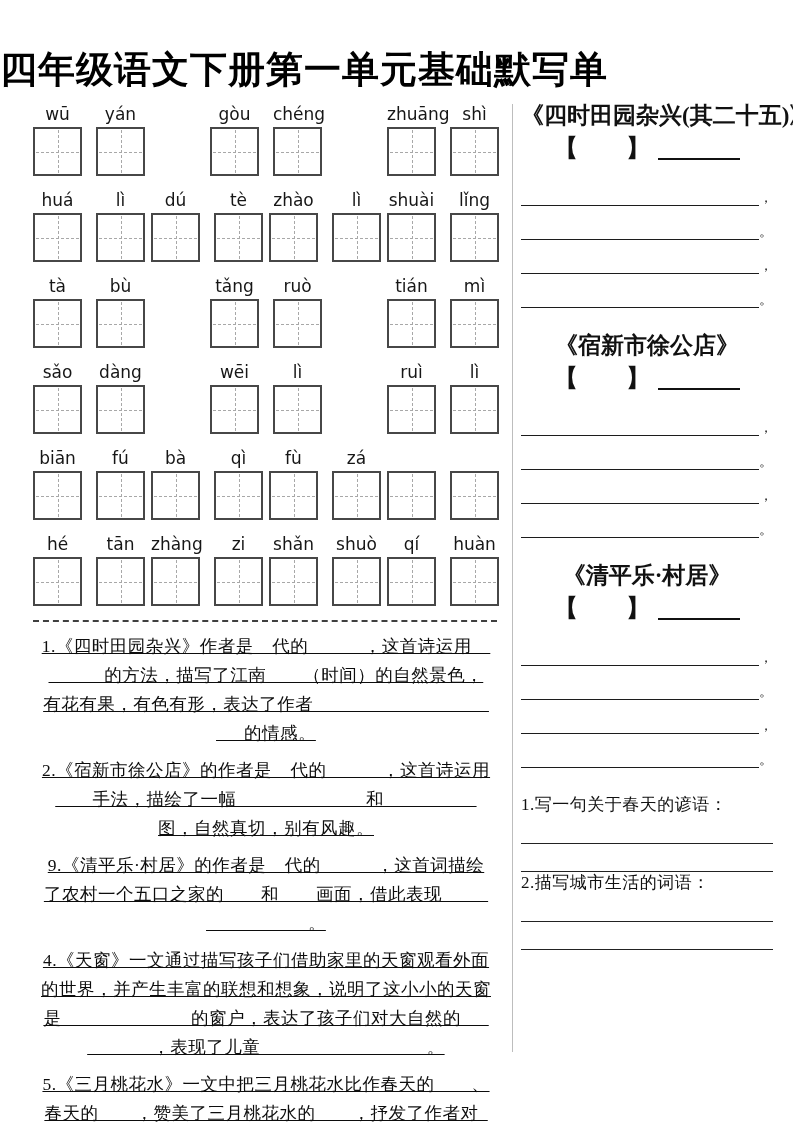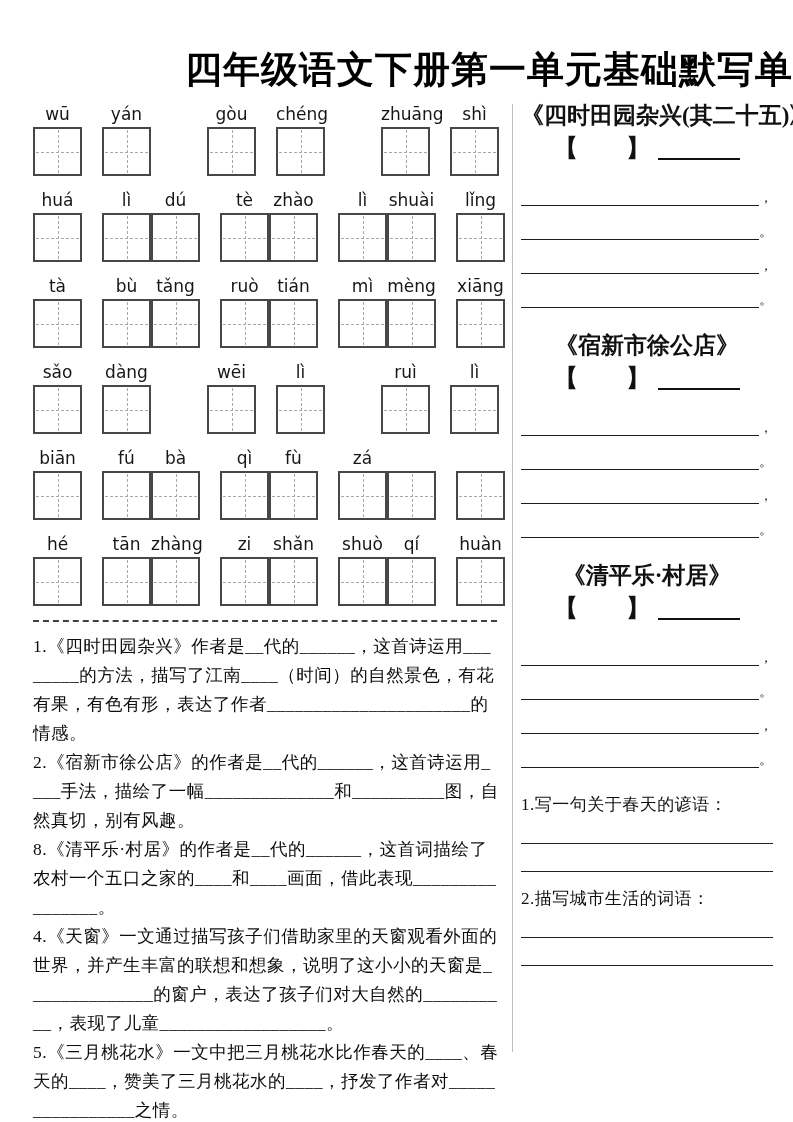--- a/index.html
+++ b/index.html
@@ -1,64 +1,64 @@
 <!DOCTYPE html>
 <html><head>
 <meta charset="utf-8">
 <style>
   html,body{margin:0;padding:0;background:#ffffff;}
   body{width:793px;height:1122px;overflow:hidden;
        font-family:"Liberation Serif", serif; color:#111;}
   .page{position:relative;width:793px;height:1122px;box-sizing:border-box;}
 
   
-  .title{margin:46px 0 10px;text-align:right;font-size:37px;line-height:48px;
+  .title{margin:46px 0 10px;text-align:left;font-size:37px;line-height:48px;
          font-weight:700;letter-spacing:1px;color:#000;}
 
   
   .columns{display:flex;align-items:stretch;padding:0 20px 0 33px;box-sizing:border-box;}
   .left-col{flex:0 0 466px;width:466px;}
   .col-divider{flex:0 0 1px;width:1px;background:#bdbdbd;margin-left:13px;height:948px;}
   .right-col{flex:1;padding-left:8px;min-width:0;}
 
   
   .py-row{display:flex;justify-content:space-between;margin-bottom:14px;}
-  .py-group{display:flex;gap:20px;}
+  .py-group{display:flex;gap:14px;}
   .py-cell{width:49px;}
   .py-label{height:23px;line-height:21px;text-align:center;white-space:nowrap;
             font-family:"DejaVu Sans", sans-serif;font-size:17px;color:#161616;}
   .tzg{box-sizing:border-box;width:49px;height:49px;border:2px solid #474747;
        position:relative;background:#fff;}
   .tzg::before{content:"";position:absolute;left:1px;right:1px;top:50%;
                border-top:1px dashed #a8a8a8;}
   .tzg::after{content:"";position:absolute;top:1px;bottom:1px;left:50%;
               border-left:1px dashed #a8a8a8;}
 
   
   .dashed-sep{border:0;border-top:2px dashed #3f3f3f;margin:6px 0 10px;width:464px;}
 
   
-  .lq{margin:0;font-size:17.5px;line-height:29px;letter-spacing:0.5px;
-      word-break:break-all;text-align:left;color:#0d0d0d;}
+  .lq{margin:8px;font-size:17.5px;line-height:29px;letter-spacing:0.5px;
+      word-break:break-all;text-align:center;color:#0d0d0d;text-decoration:underline;}
 
   
   .poem-section{margin-bottom:26px;}
   .poem-title{text-align:center;font-size:23px;line-height:24px;font-weight:700;
               margin-bottom:6px;white-space:nowrap;}
   .bracket-row{display:flex;justify-content:center;align-items:flex-end;height:30px;
                font-size:24px;font-weight:700;margin-bottom:8px;}
   .author-blank{display:inline-block;width:82px;height:0;border-bottom:2px solid #111;
                 margin:0 0 4px 8px;}
   .poem-line{display:flex;align-items:flex-end;height:34px;}
   .poem-line .rule{flex:1;border-bottom:1.7px solid #1c1c1c;}
   .poem-line .punct{flex:0 0 14px;text-align:right;font-size:14px;line-height:13px;
                     transform:translateY(-2px);}
 
   
-  .rq{margin-top:16px;}
+  .rq{margin-top:0;}
   .rq-label{font-size:17px;line-height:22px;letter-spacing:0.5px;}
   .rq-line{height:27px;border-bottom:1.7px solid #222;}
 </style>
 </head>
 <body>
 
 <div class="page">
   <h1 class="title">四年级语文下册第一单元基础默写单</h1>
 
   <div class="columns">
@@ -162,30 +162,20 @@
             <div class="py-group">
               <div class="py-cell">
                 <div class="py-label">tián</div>
                 <div class="tzg"></div>
               </div>
               <div class="py-cell">
                 <div class="py-label">mì</div>
                 <div class="tzg"></div>
               </div>
             </div>
-            <div class="py-group">
-              <div class="py-cell">
-                <div class="py-label">mèng</div>
-                <div class="tzg"></div>
-              </div>
-              <div class="py-cell">
-                <div class="py-label">xiāng</div>
-                <div class="tzg"></div>
-              </div>
-            </div>
           </div>
           <div class="py-row">
             <div class="py-group">
               <div class="py-cell">
                 <div class="py-label">sǎo</div>
                 <div class="tzg"></div>
               </div>
               <div class="py-cell">
                 <div class="py-label">dàng</div>
                 <div class="tzg"></div>
@@ -294,21 +284,21 @@
                 <div class="py-label">huàn</div>
                 <div class="tzg"></div>
               </div>
             </div>
           </div>
         </div>
       <hr class="dashed-sep">
       <div id="left-questions">
           <p class="lq">1.《四时田园杂兴》作者是__代的______，这首诗运用________的方法，描写了江南____（时间）的自然景色，有花有果，有色有形，表达了作者______________________的情感。</p>
           <p class="lq">2.《宿新市徐公店》的作者是__代的______，这首诗运用____手法，描绘了一幅______________和__________图，自然真切，别有风趣。</p>
-          <p class="lq">8.《清平乐·村居》的作者是__代的______，这首词描绘了农村一个五口之家的____和____画面，借此表现________________。</p>
+          <p class="lq">9.《清平乐·村居》的作者是__代的______，这首词描绘了农村一个五口之家的____和____画面，借此表现________________。</p>
           <p class="lq">4.《天窗》一文通过描写孩子们借助家里的天窗观看外面的世界，并产生丰富的联想和想象，说明了这小小的天窗是______________的窗户，表达了孩子们对大自然的__________，表现了儿童__________________。</p>
           <p class="lq">5.《三月桃花水》一文中把三月桃花水比作春天的____、春天的____，赞美了三月桃花水的____，抒发了作者对________________之情。</p>
         </div>
     </div>
 
     <div class="col-divider"></div>
 
     <div class="right-col">
       <div id="poems">
           <section class="poem-section">

